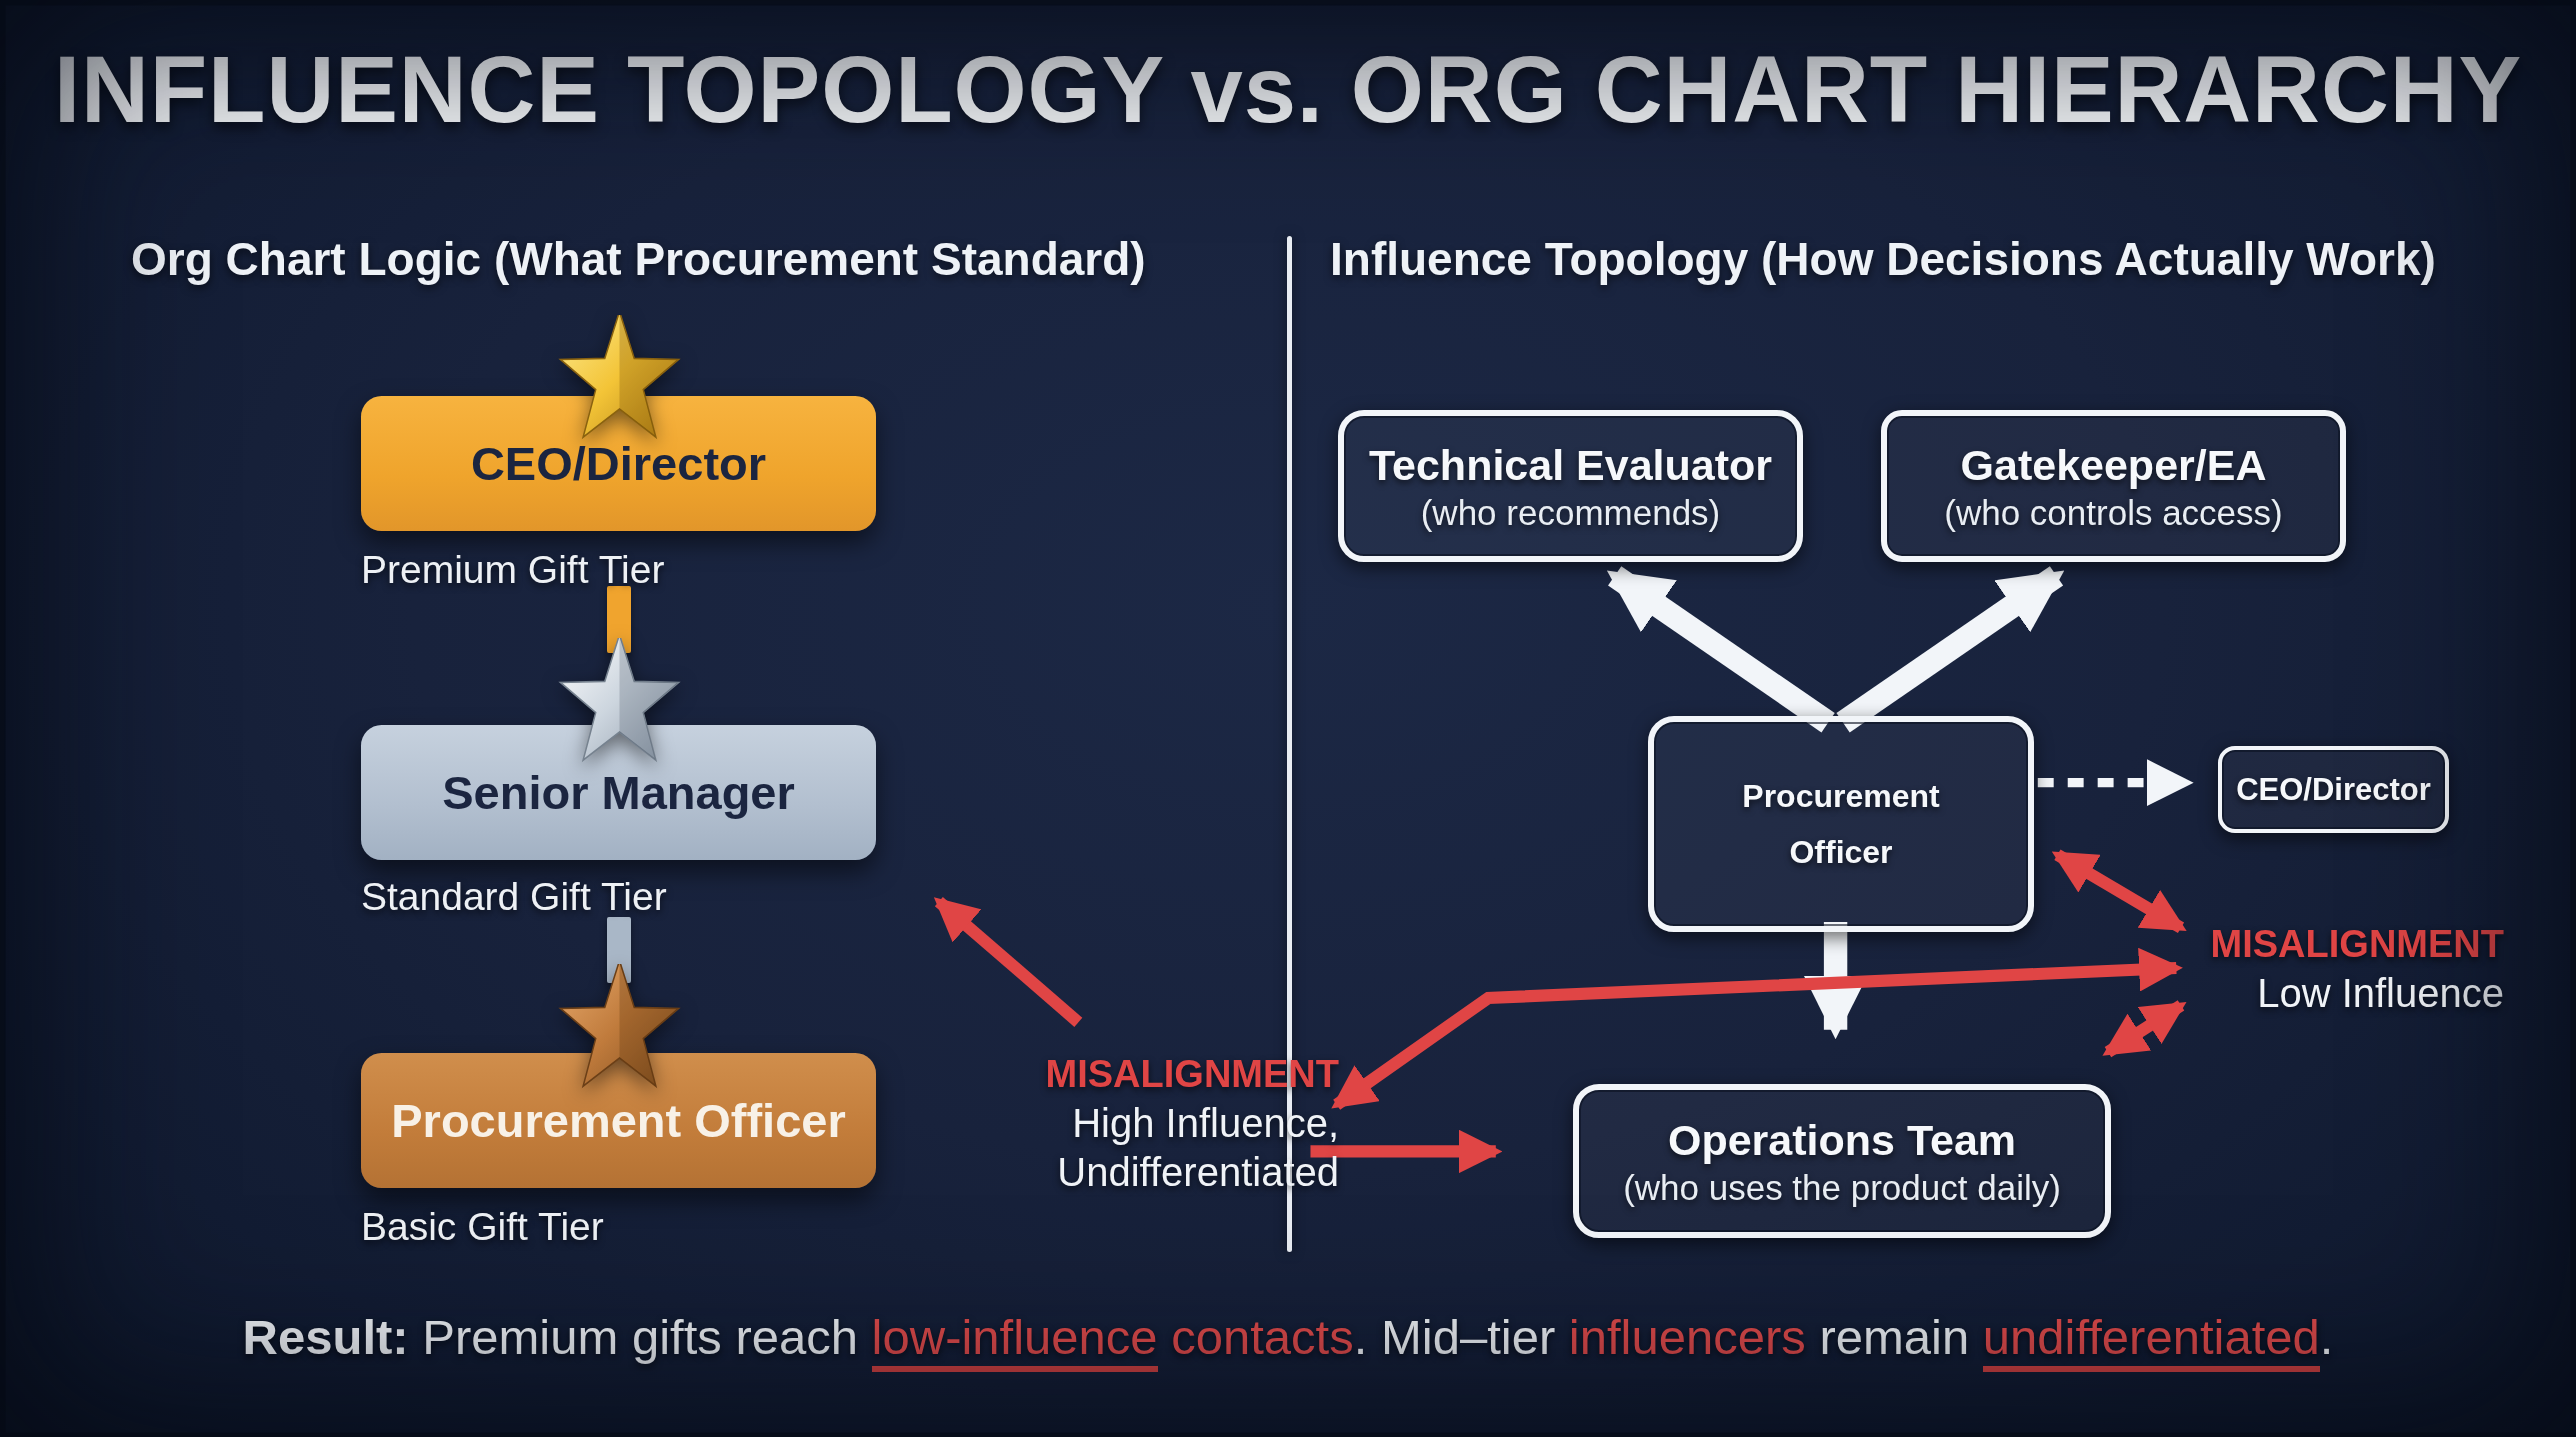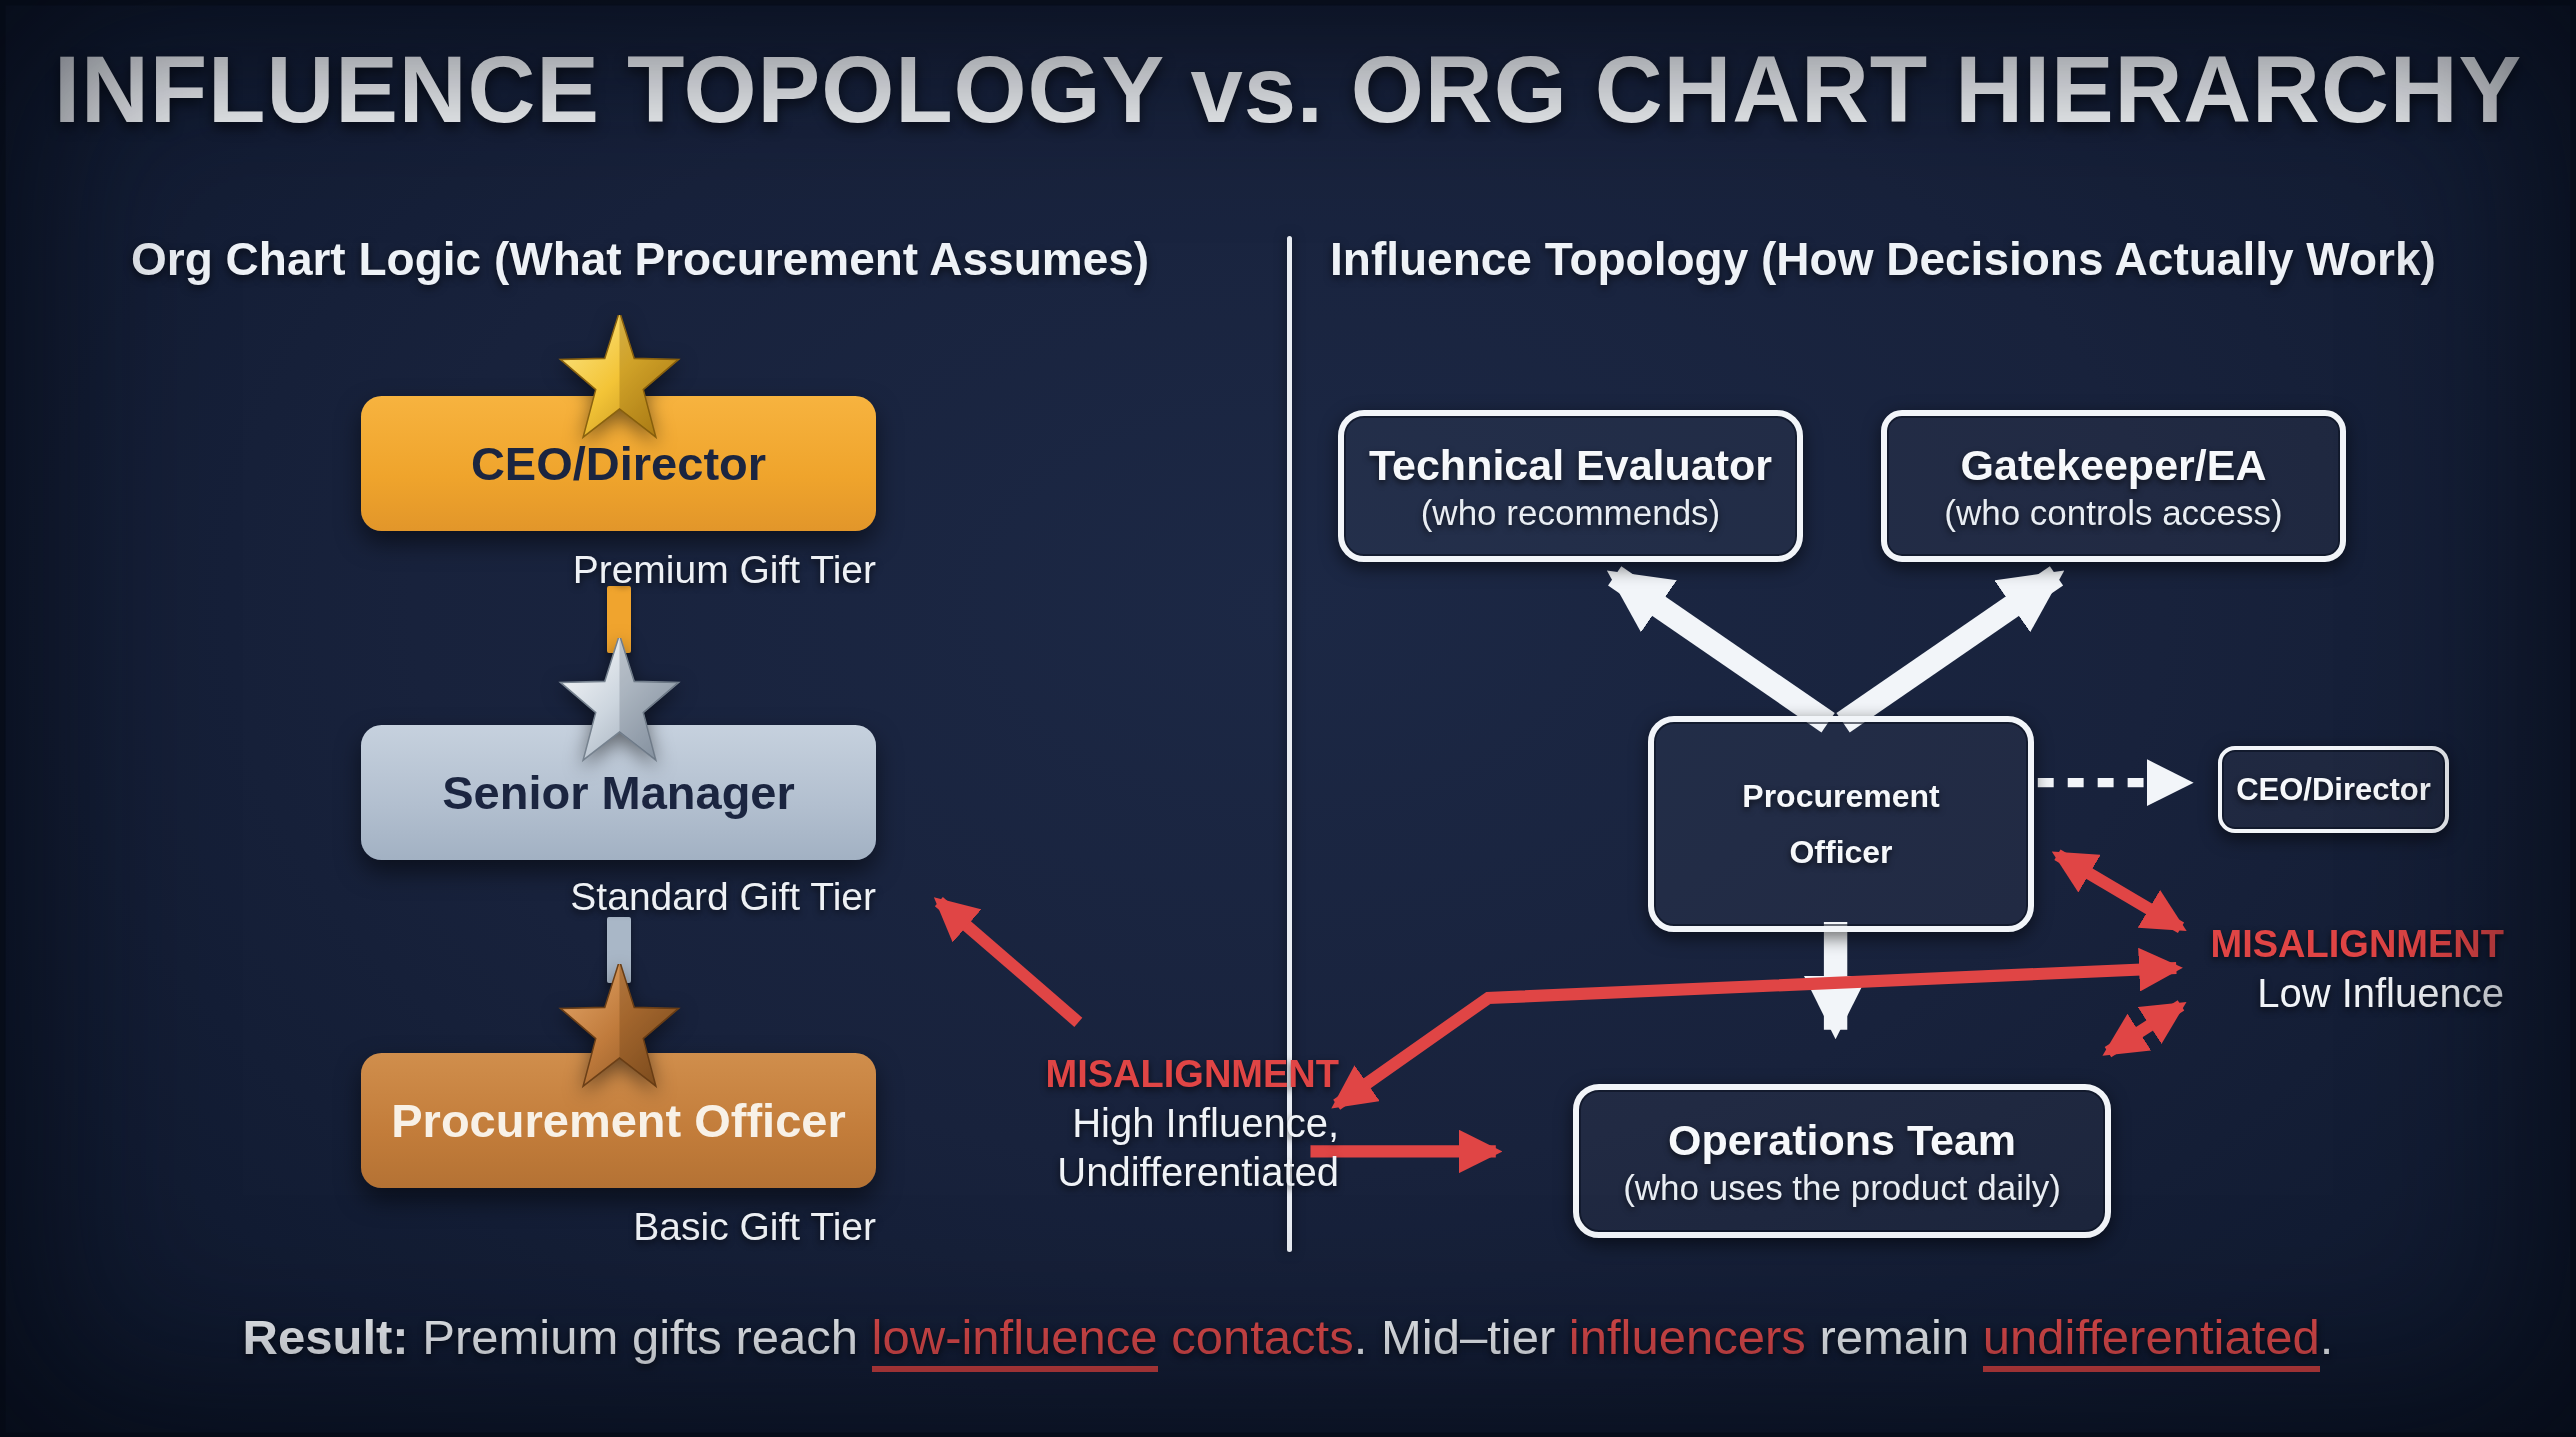--- a/index.html
+++ b/index.html
@@ -26,21 +26,21 @@
   
   .tier-box{
     position:absolute;left:361px;width:515px;height:135px;border-radius:20.6px;
     display:flex;align-items:center;justify-content:center;
     font-weight:bold;font-size:47px;box-shadow:0 11.2px 24px rgba(0,0,0,.5);
   }
   .tier-ceo{top:396px;background:linear-gradient(180deg,#f7b33f 0%,#efa42c 60%,#e2962a 100%);color:#1b2540;}
   .tier-mgr{top:725px;background:linear-gradient(180deg,#c6d1de 0%,#b2bfcf 60%,#a2b1c3 100%);color:#1b2540;}
   .tier-proc{top:1053px;background:linear-gradient(180deg,#d08e4c 0%,#c27c3a 60%,#b47234 100%);color:#f8f1e7;}
   .gift-label{
-    position:absolute;left:361px;width:515px;text-align:right;font-size:39px;color:#eef1f5;
+    position:absolute;left:361px;width:515px;text-align:left;font-size:39px;color:#eef1f5;
     text-shadow:0 2.8px 7.5px rgba(0,0,0,.65);white-space:nowrap;
   }
   .gift-premium{top:548px;} .gift-standard{top:875px;} .gift-basic{top:1205px;}
   .tier-connector{position:absolute;left:607px;width:24px;border-radius:1.9px;box-shadow:0 3.7px 7.5px rgba(0,0,0,.4);}
   .conn-orange{top:586px;height:67px;background:#f0a42e;}
   .conn-gray{top:917px;height:66px;background:#a9b7c7;}
   .star{position:absolute;width:131px;height:140px;filter:drop-shadow(0 6.6px 9.4px rgba(0,0,0,.5));}
   .star-gold{left:554px;top:315px;} .star-silver{left:554px;top:638px;} .star-bronze{left:554px;top:964px;}
   
   .misalign{position:absolute;text-align:right;white-space:nowrap;text-shadow:0 2.8px 7.5px rgba(0,0,0,.65);}
@@ -74,21 +74,21 @@
   .result-line .r-underline{display:inline-block;border-bottom:6.6px solid #d94343;padding-bottom:1px;}
   .arrows{position:absolute;left:0;top:0;width:2576px;height:1438px;pointer-events:none;}
 </style>
 </head>
 <body>
 
 <div class="canvas">
 
   <div class="title">INFLUENCE TOPOLOGY vs. ORG CHART HIERARCHY</div>
 
-  <div class="panel-header left">Org Chart Logic (What Procurement Assumes)</div>
+  <div class="panel-header left">Org Chart Logic (What Procurement Standard)</div>
   <div class="panel-header right">Influence Topology (How Decisions Actually Work)</div>
 
   <div class="divider"></div>
 
   <div class="tier-connector conn-orange"></div>
   <div class="tier-connector conn-gray"></div>
 
   <div class="tier-box tier-ceo">
     <span>CEO/Director</span>
   </div>

